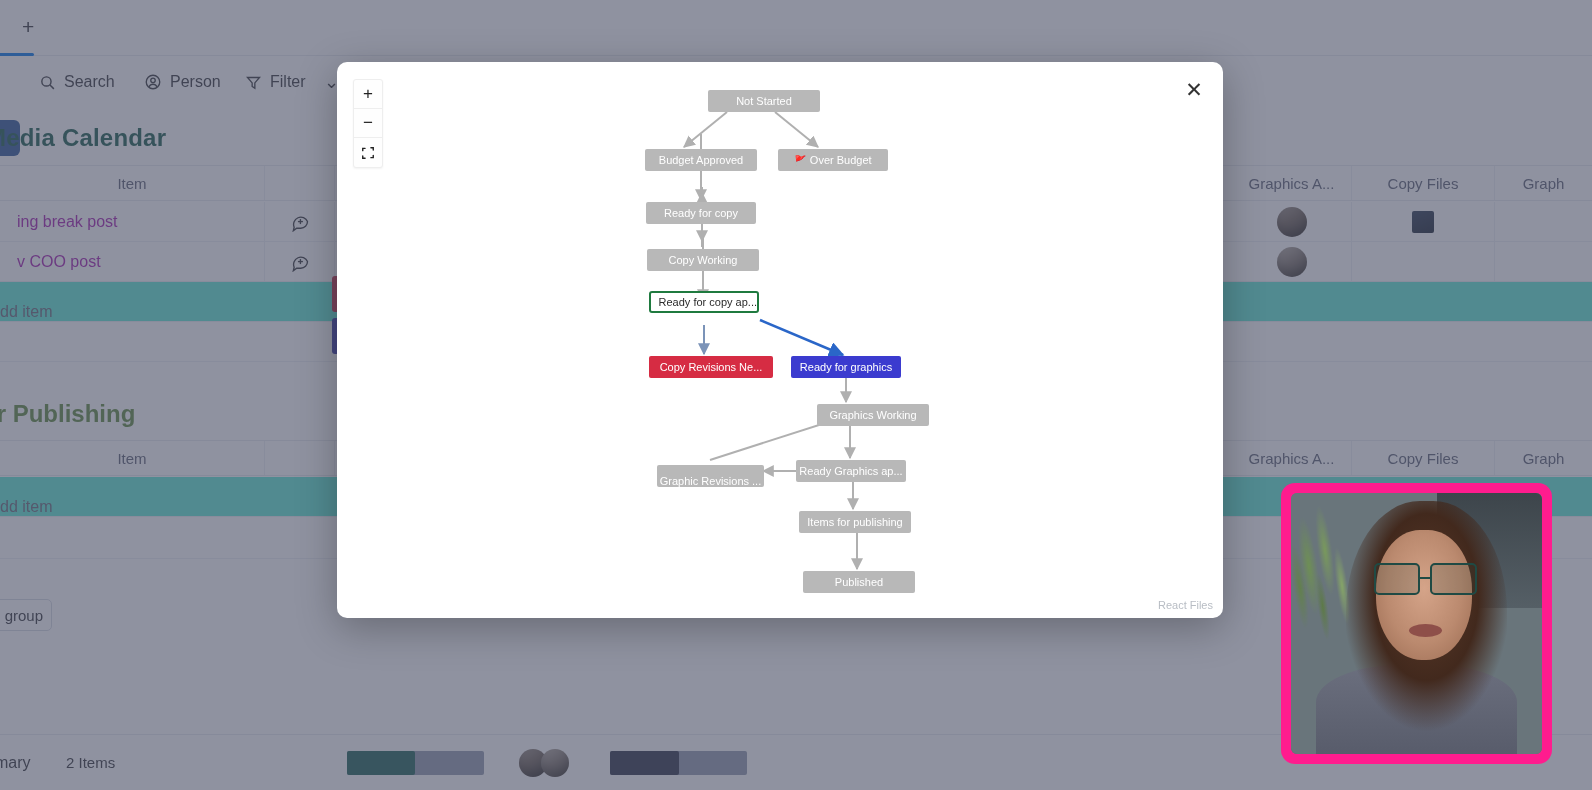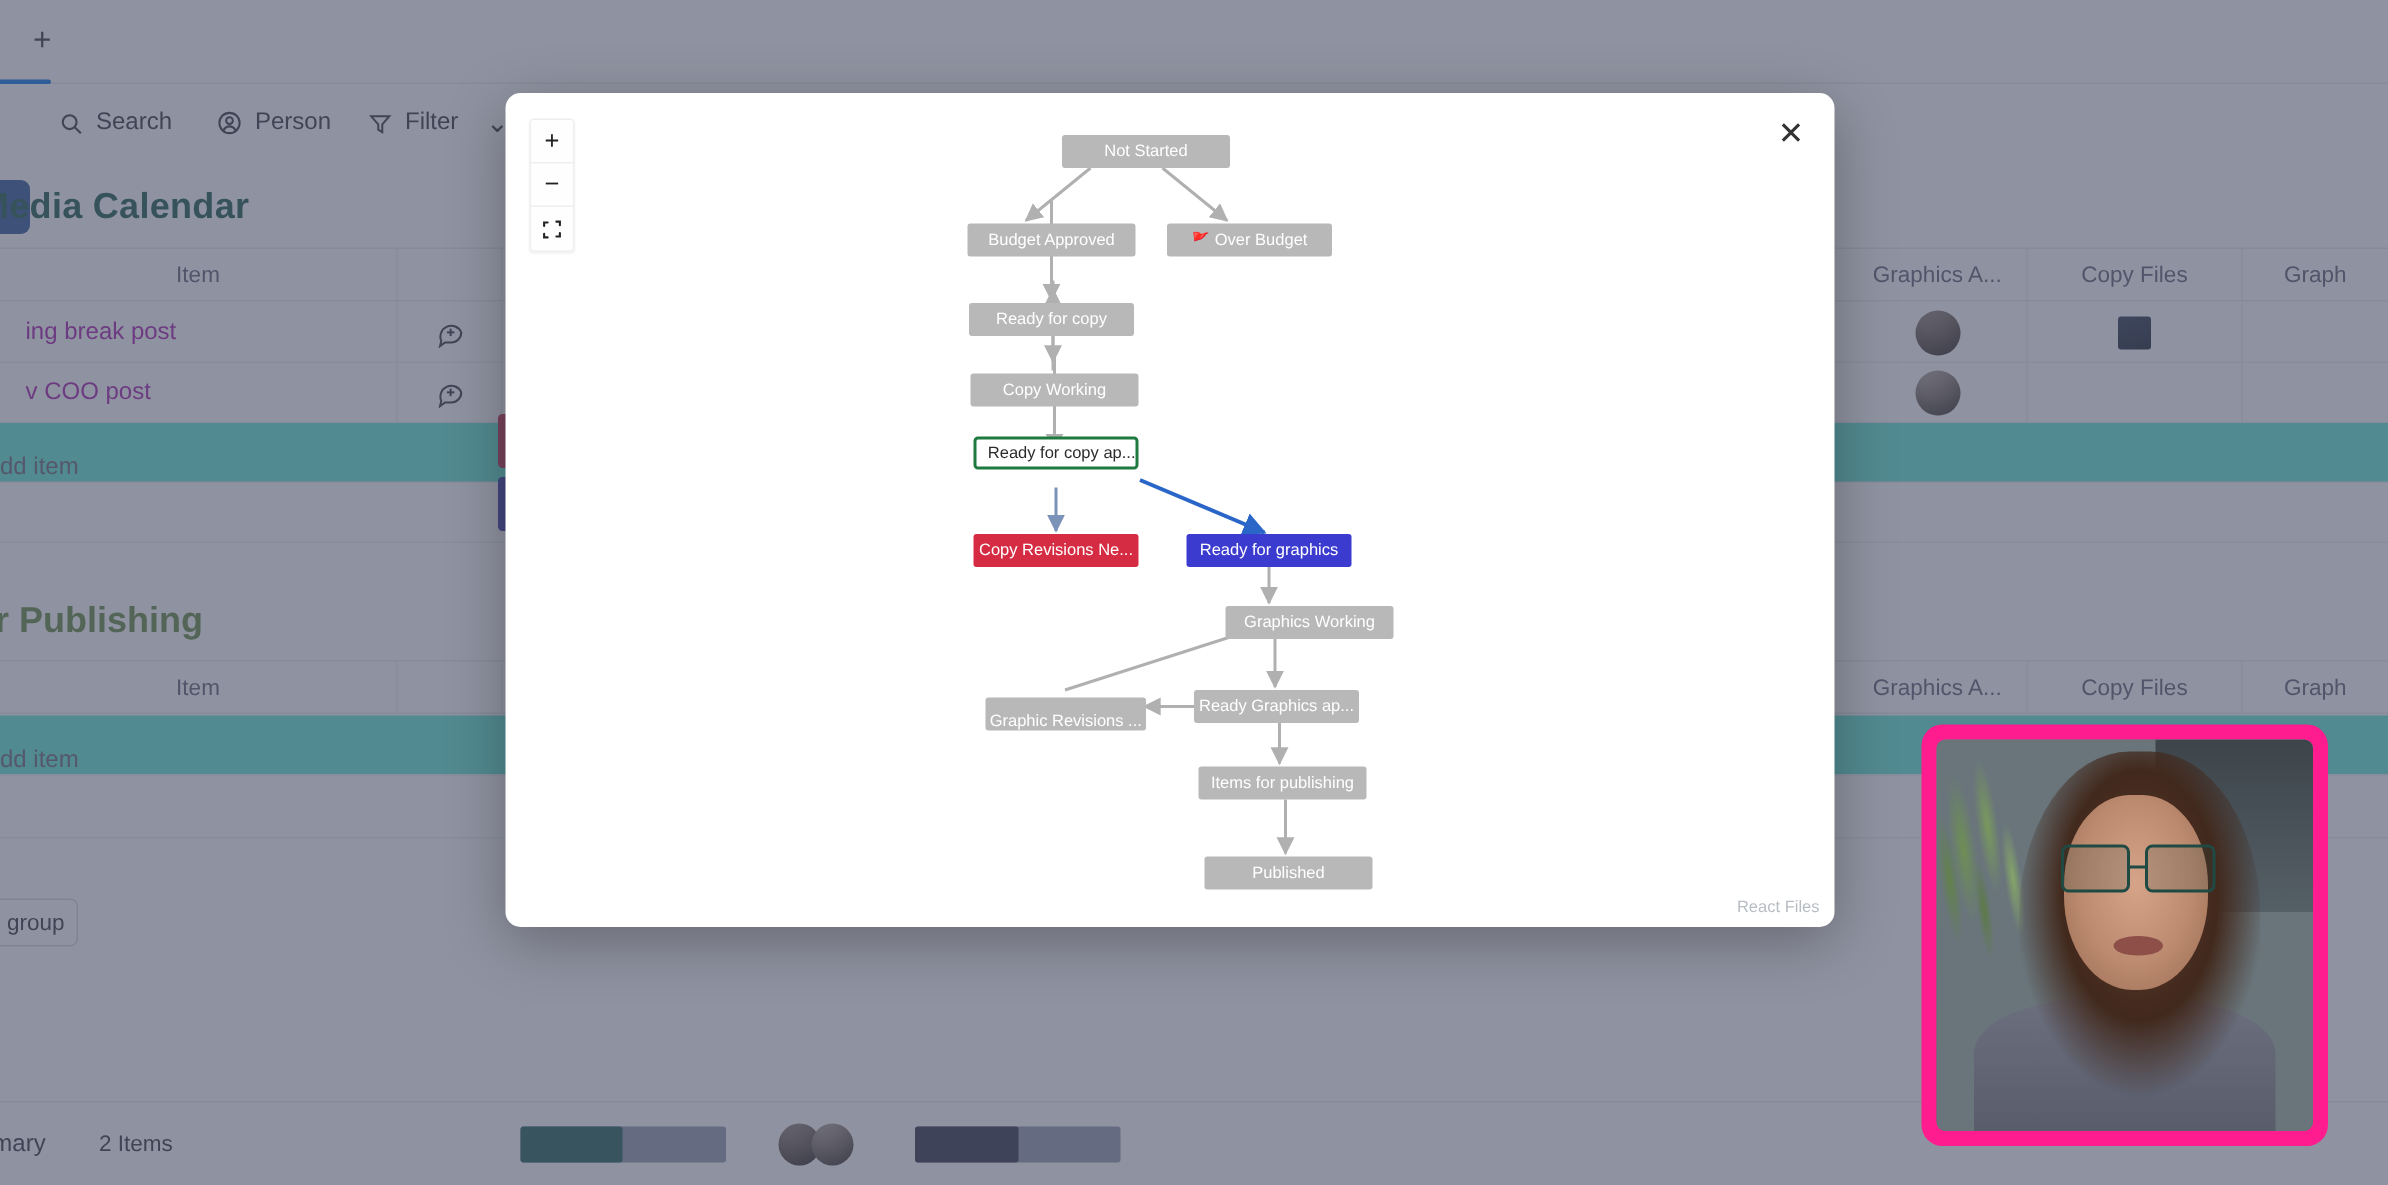--- a/index.html
+++ b/index.html
@@ -443,21 +443,21 @@
   </div>
 
   <div class="node" style="left:310px;top:187px;width:112px;">
     <span>Copy Working</span>
   </div>
 
   <div class="node sel" style="left:312px;top:229px;width:110px;justify-content:flex-end;padding-left:5px;">
     <span>Ready for copy ap...</span>
   </div>
 
-  <div class="node red" style="left:312px;top:294px;width:110px;">
+  <div class="node red" style="left:312px;top:294px;width:124px;">
     <span>Copy Revisions Ne...</span>
   </div>
 
   <div class="node blue" style="left:454px;top:294px;width:110px;">
     <span>Ready for graphics</span>
   </div>
 
   <div class="node" style="left:480px;top:342px;width:112px;">
     <span>Graphics Working</span>
   </div>

